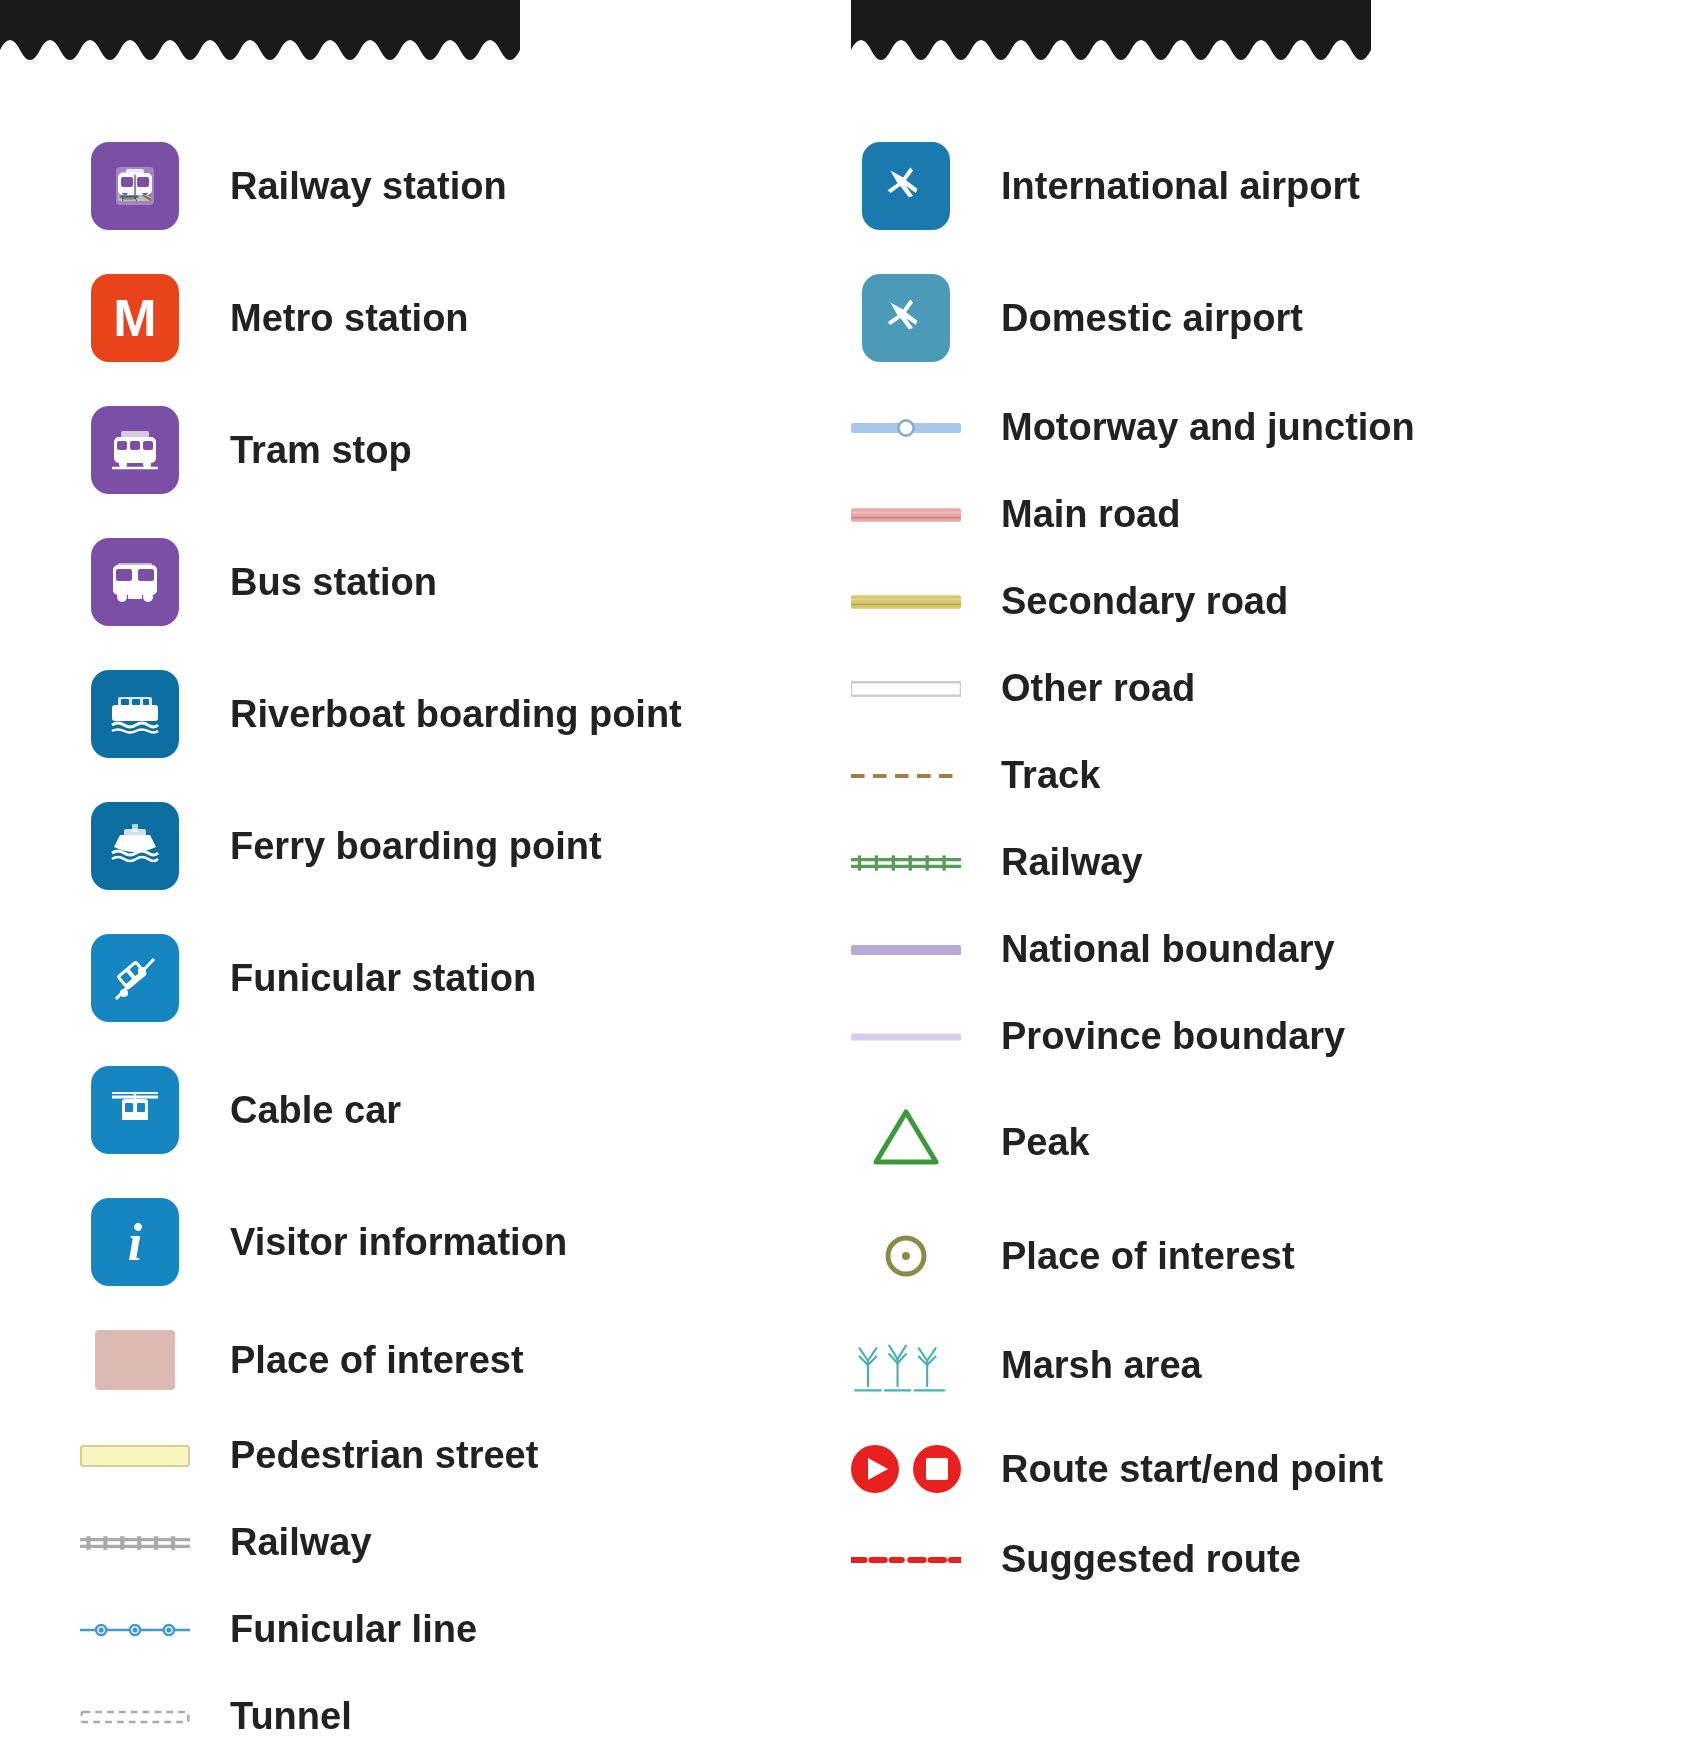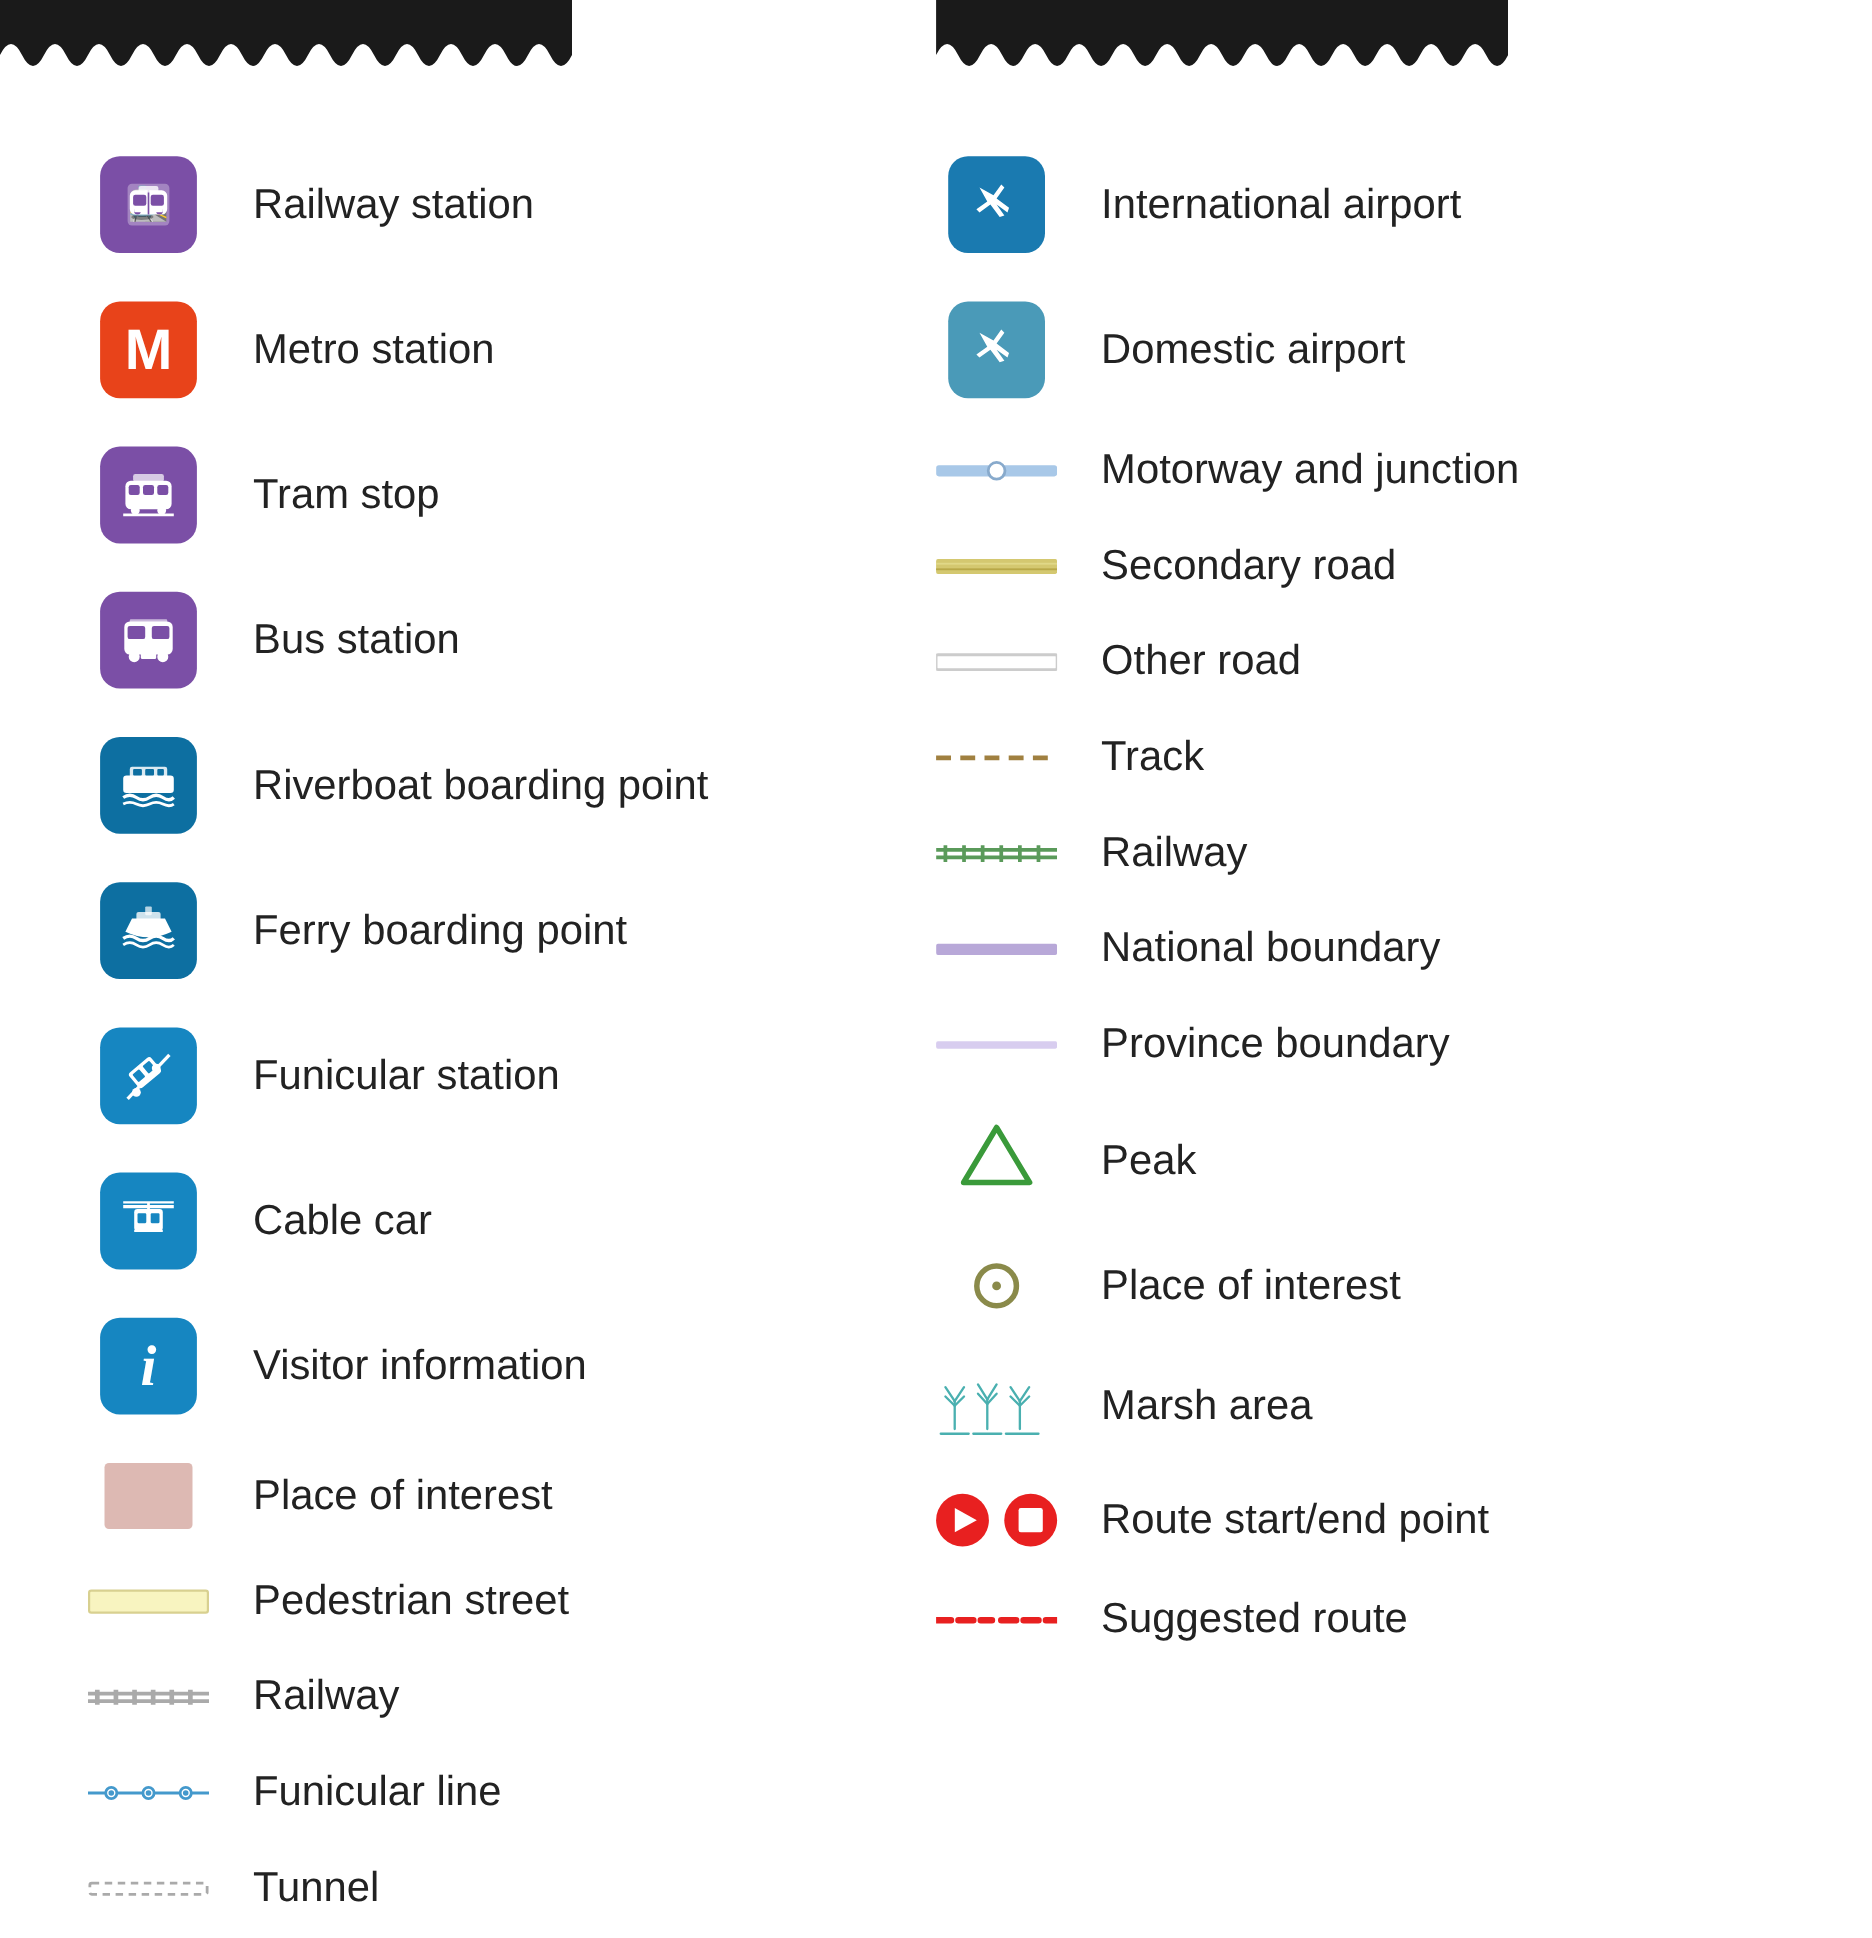--- a/index.html
+++ b/index.html
@@ -51,21 +51,21 @@
       width: 110px;
       min-width: 110px;
       display: flex;
       align-items: center;
       justify-content: center;
     }
 
     .label {
       font-size: 38px;
       color: #222;
-      font-weight: 400;
+      font-weight: 700;
     }
 
     
     .rounded-icon {
       width: 88px;
       height: 88px;
       border-radius: 18px;
       display: flex;
       align-items: center;
       justify-content: center;
@@ -400,20 +400,30 @@
       <div class="icon-box">
         <svg width="130" height="28" viewBox="0 0 130 28">
 
           <rect x="0" y="8" width="130" height="12" rx="3" fill="#a8c8e8"></rect>
           <circle cx="65" cy="14" r="9" fill="white" stroke="#88aacc" stroke-width="3"></circle>
         </svg>
       </div>
       <span class="label">Motorway and junction</span>
     </div>
 
+    <div class="legend-item">
+      <div class="icon-box">
+        <svg width="130" height="28" viewBox="0 0 130 28">
+          <rect x="0" y="6" width="130" height="16" rx="2" fill="#e8a8a8"></rect>
+          <rect x="0" y="10" width="130" height="2" fill="#f0c0c0"></rect>
+          <rect x="0" y="16" width="130" height="2" fill="#d08080"></rect>
+        </svg>
+      </div>
+      <span class="label">Main road</span>
+    </div>
 
     <div class="legend-item">
       <div class="icon-box">
         <svg width="130" height="28" viewBox="0 0 130 28">
           <rect x="0" y="6" width="130" height="16" rx="2" fill="#d4c870"></rect>
           <rect x="0" y="10" width="130" height="2" fill="#e0d888"></rect>
           <rect x="0" y="16" width="130" height="2" fill="#b8a848"></rect>
         </svg>
       </div>
       <span class="label">Secondary road</span>

